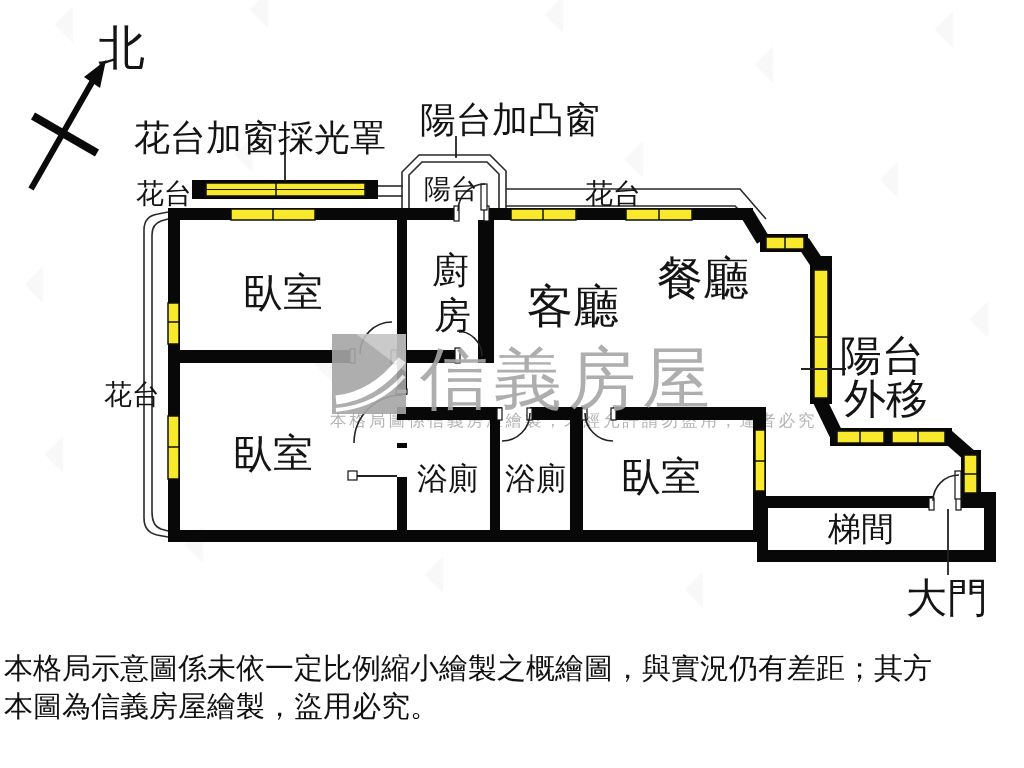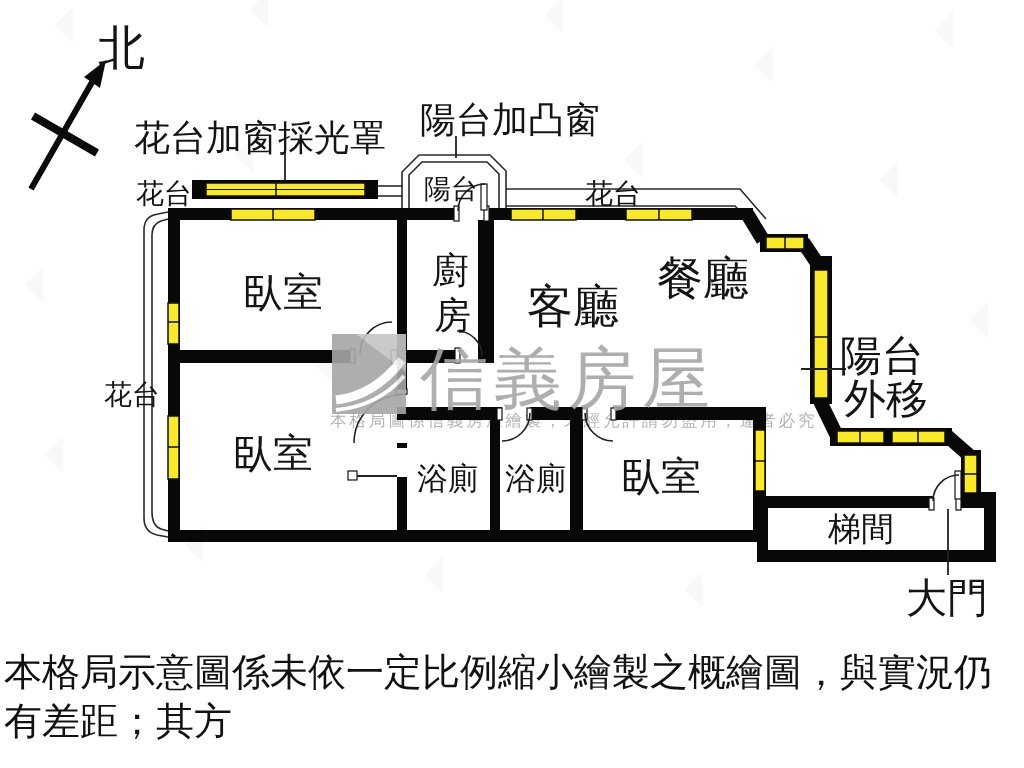--- a/index.html
+++ b/index.html
@@ -4,21 +4,21 @@
 <style>
   html,body{margin:0;padding:0;background:#ffffff;}
   .stage{position:relative;width:1024px;height:768px;background:#ffffff;overflow:hidden;
          font-family:"DejaVu Serif", serif;}
   svg{display:block;}
   .lbl{font-family:"DejaVu Serif", serif; fill:#141414;}
   .wm-big{font-family:"DejaVu Serif", serif; fill:#a6a6a6; letter-spacing:6px;}
   .wm-small{font-family:"DejaVu Serif", serif; fill:#b4b4b4; letter-spacing:3px;}
   .tile{font-family:"DejaVu Sans", sans-serif; fill:#9a9a9a; opacity:0.07;}
   .disclaimer{position:absolute; left:4px; top:650px; width:1016px;
-              font-family:Liberation Mono, monospace; font-size:38px; line-height:1.3;
+              font-family:Liberation Serif, serif; font-size:29px; line-height:1.3;
               color:#111; letter-spacing:0px;}
   .disclaimer p{margin:0;}
   .wall{fill:#080808;}
   .wline{stroke:#080808;fill:none;}
   .thin{stroke:#2a2a2a;stroke-width:1.6;fill:none;}
   .glass{stroke:#111;stroke-width:1.5;}
   .arc{stroke:#222;stroke-width:1.6;fill:none;}
   .stop{fill:#ffffff;stroke:#111;stroke-width:1.2;}
 </style>
 </head>
@@ -233,15 +233,16 @@
     <line x1="31" y1="189" x2="99" y2="70" stroke="#0a0a0a" stroke-width="6"></line>
     <polygon points="106,60 100,88 84,77" fill="#0a0a0a"></polygon>
     <line x1="33" y1="116" x2="97" y2="153" stroke="#0a0a0a" stroke-width="8"></line>
     <text class="lbl" x="98" y="64" font-size="47">北</text>
   </g>
 
 </svg>
 
   <div class="disclaimer">
     <p>本格局示意圖係未依一定比例縮小繪製之概繪圖，與實況仍有差距；其方</p>
+    <p>本圖為信義房屋繪製，盜用必究。</p>
   </div>
 
 </div>
 
 </body></html>

